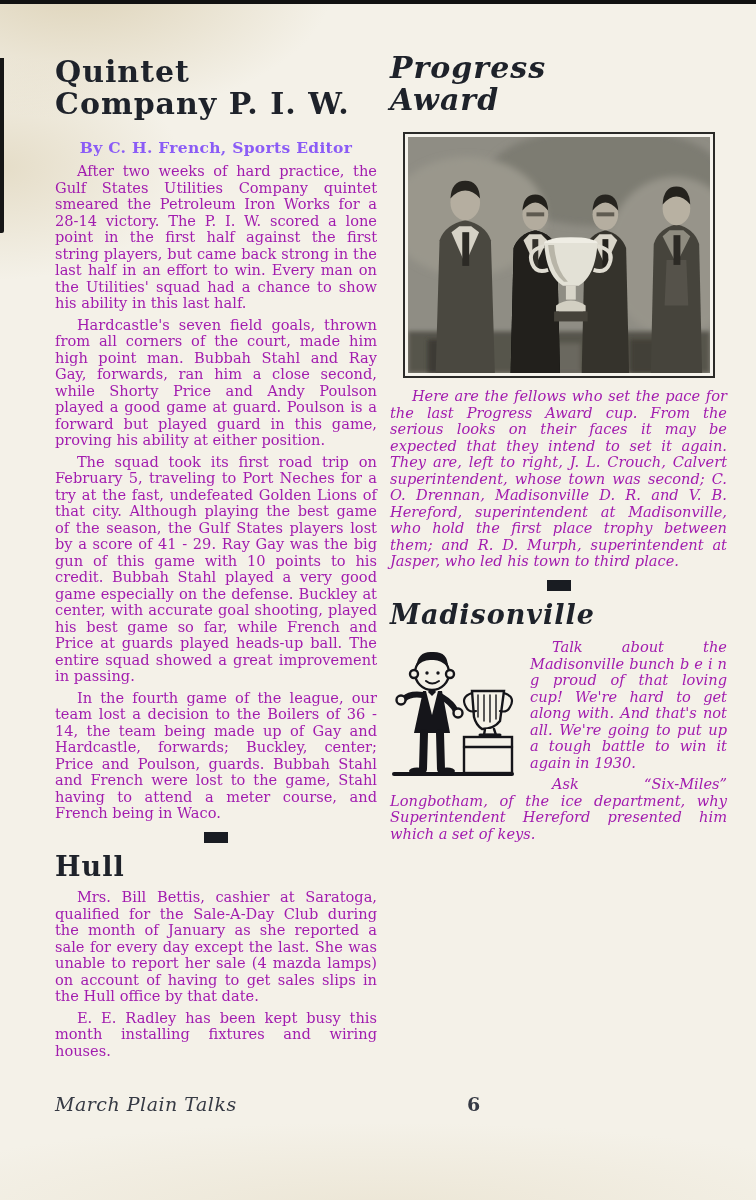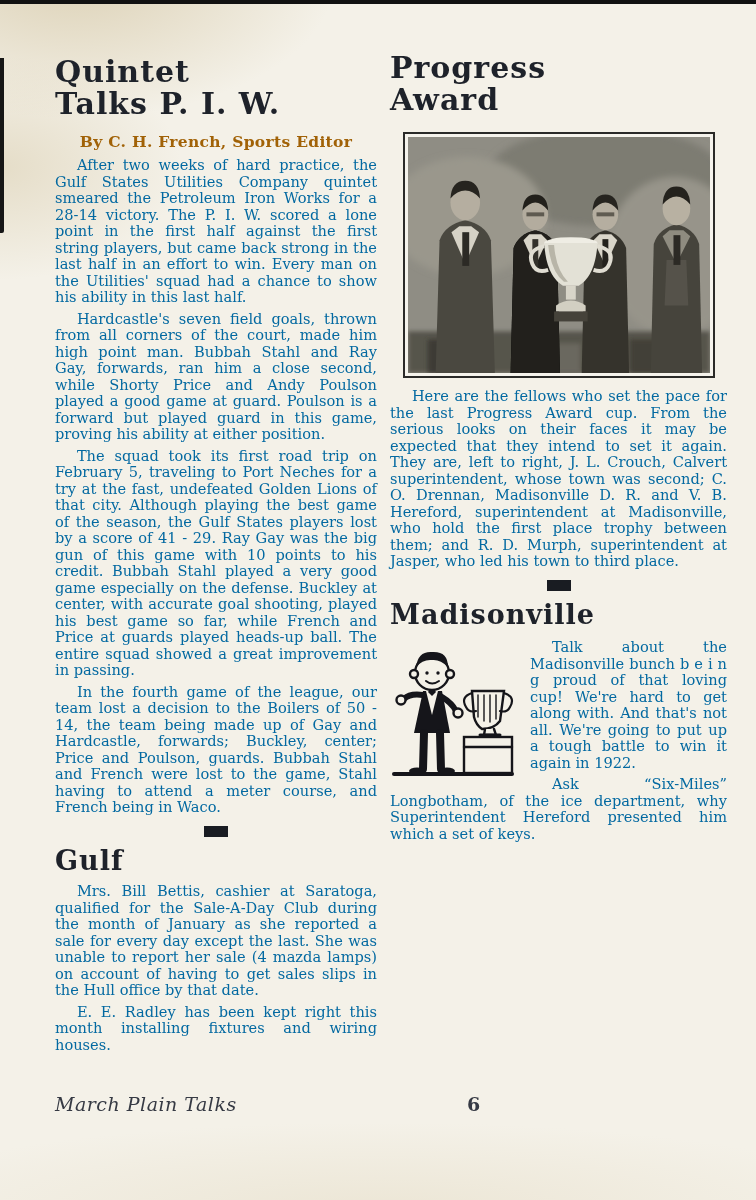--- a/index.html
+++ b/index.html
@@ -13,35 +13,35 @@
     background:
       radial-gradient(ellipse 420px 230px at 10% -2%, rgba(208,193,156,.65), rgba(208,193,156,0) 62%),
       radial-gradient(ellipse 260px 160px at 0% 14%, rgba(214,201,168,.5), rgba(214,201,168,0) 70%),
       radial-gradient(ellipse 700px 120px at 50% 101%, rgba(226,216,190,.45), rgba(226,216,190,0) 75%);
   }
   .top-edge{position:absolute;left:0;top:0;width:756px;height:4px;background:#111;}
   .left-edge{position:absolute;left:0;top:58px;width:4px;height:175px;background:#161616;border-radius:0 0 2px 0;}
 
   .col{position:absolute;color:#363a42;}
   .col-left{left:55px;top:56px;width:322px;}
-  .col-right{left:390px;top:52px;width:337px;}
+  .col-right{left:390px;top:52px;width:337px;font-style:italic;}
 
   h1,h2{
     font-family:"DejaVu Serif","Liberation Serif",serif;
     font-weight:bold;color:#1e222a;margin:0;letter-spacing:1px;
   }
   .headline-big{font-size:30px;line-height:1.07;}
   .headline-small{font-size:27px;line-height:1.05;margin-top:8px;}
   .byline{
-    text-align:center;font-weight:bold;font-size:15.5px;color:#a16207;
-    margin:12px 0 6px 0;letter-spacing:.3px;
+    text-align:center;font-weight:bold;font-size:15.5px;color:#8b5cf6;
+    margin:18px 0 6px 0;letter-spacing:.3px;
   }
   p.body{
     font-size:14.6px;line-height:16.5px;text-align:justify;
-    margin:0 0 5px 0;text-indent:1.5em;color:#0369a1;
+    margin:0 0 5px 0;text-indent:1.5em;color:#a21caf;
   }
   .divider{
     width:24px;height:11px;background:#191c22;margin:10px auto 10px auto;
   }
   .photo-frame{
     margin:16px auto 0 auto;width:312px;height:246px;
     border:2px solid #2a2a28;background:#f5f3ec;padding:3px;box-sizing:border-box;
   }
   .photo-frame svg{display:block;width:100%;height:100%;}
   .caption-gap{height:10px;}
@@ -61,34 +61,34 @@
 </style>
 </head>
 <body>
 
 <div class="page-stain"></div>
 <div class="top-edge"></div>
 <div class="left-edge"></div>
 
 <div class="col col-left">
   <h1 class="headline-big">Quintet</h1>
-  <h1 class="headline-big">Talks P. I. W.</h1>
+  <h1 class="headline-big">Company P. I. W.</h1>
   <div class="byline">By C. H. French, Sports Editor</div>
 
   <p class="body">After two weeks of hard practice, the Gulf States Utilities Company quintet smeared the Petroleum Iron Works for a 28-14 victory.  The P. I. W. scored a lone point in the first half against the first string players, but came back strong in the last half in an effort to win.  Every man on the Utilities' squad had a chance to show his ability in this last half.</p>
   <p class="body">Hardcastle's seven field goals, thrown from all corners of the court, made him high point man.  Bubbah Stahl and Ray Gay, forwards, ran him a close second, while Shorty Price and Andy Poulson played a good game at guard. Poulson is a forward but played guard in this game, proving his ability at either position.</p>
   <p class="body">The squad took its first road trip on February 5, traveling to Port Neches for a try at the fast, undefeated Golden Lions of that city.  Although playing the best game of the season, the Gulf States players lost by a score of 41 - 29. Ray Gay was the big gun of this game with 10 points to his credit.  Bubbah Stahl played a very good game especially on the defense.  Buckley at center, with accurate goal shooting, played his best game so far, while French and Price at guards played heads-up ball. The entire squad showed a great improvement in passing.</p>
-  <p class="body">In the fourth game of the league, our team lost a decision to the Boilers of 50 - 14, the team being made up of Gay and Hardcastle, forwards; Buckley, center; Price and Poulson, guards.  Bubbah Stahl and French were lost to the game, Stahl having to attend a meter course, and French being in Waco.</p>
+  <p class="body">In the fourth game of the league, our team lost a decision to the Boilers of 36 - 14, the team being made up of Gay and Hardcastle, forwards; Buckley, center; Price and Poulson, guards.  Bubbah Stahl and French were lost to the game, Stahl having to attend a meter course, and French being in Waco.</p>
 
   <div class="divider"></div>
 
-  <h2 class="headline-small">Gulf</h2>
+  <h2 class="headline-small">Hull</h2>
   <div style="height:8px;"></div>
   <p class="body">Mrs. Bill Bettis, cashier at Saratoga, qualified for the Sale-A-Day Club during the month of January as she reported a sale for every day except the last.  She was unable to report her sale (4 mazda lamps) on account of having to get sales slips in the Hull office by that date.</p>
-  <p class="body">E. E. Radley has been kept right this month installing fixtures and wiring houses.</p>
+  <p class="body">E. E. Radley has been kept busy this month installing fixtures and wiring houses.</p>
 </div>
 
 <div class="col col-right">
   <h1 class="headline-big">Progress</h1>
   <h1 class="headline-big">Award</h1>
 
   <div class="photo-frame">
     <svg viewBox="0 0 306 238" preserveAspectRatio="none">
       <defs>
         <filter id="soft" x="-20%" y="-20%" width="140%" height="140%">
@@ -189,20 +189,20 @@
 
         <path d="M82 48 L114 48 L110 78 Q104 86 92 86 Q86 82 84 74 Z" fill="#f4f1e8"></path>
         <path d="M88 52 L88 74 M94 52 L94 78 M100 52 L100 79 M106 52 L106 76" stroke-width="1.4"></path>
         <path d="M82 50 Q70 54 76 64 Q79 70 86 68" stroke-width="2.2"></path>
         <path d="M114 50 Q126 54 120 64 Q117 70 110 68" stroke-width="2.2"></path>
         <path d="M95 86 L94 92 L106 92 L104 86" fill="#f4f1e8"></path>
         <path d="M90 92 L110 92" stroke-width="3"></path>
       </g>
     </svg>
   </div>
-  <p class="body">Talk about the Madisonville bunch b e i n g proud of that loving cup! We're hard to get along with.  And that's not all. We're going to put up a tough battle to win it again in 1922.</p>
+  <p class="body">Talk about the Madisonville bunch b e i n g proud of that loving cup! We're hard to get along with.  And that's not all. We're going to put up a tough battle to win it again in 1930.</p>
   <p class="body">Ask “Six-Miles” Longbotham, of the ice department, why Superintendent Hereford presented him which a set of keys.</p>
 </div>
 
 <div class="footer">
   <span class="pub">March Plain Talks</span>
   <span class="pageno">6</span>
 </div>
 
 </body></html>

